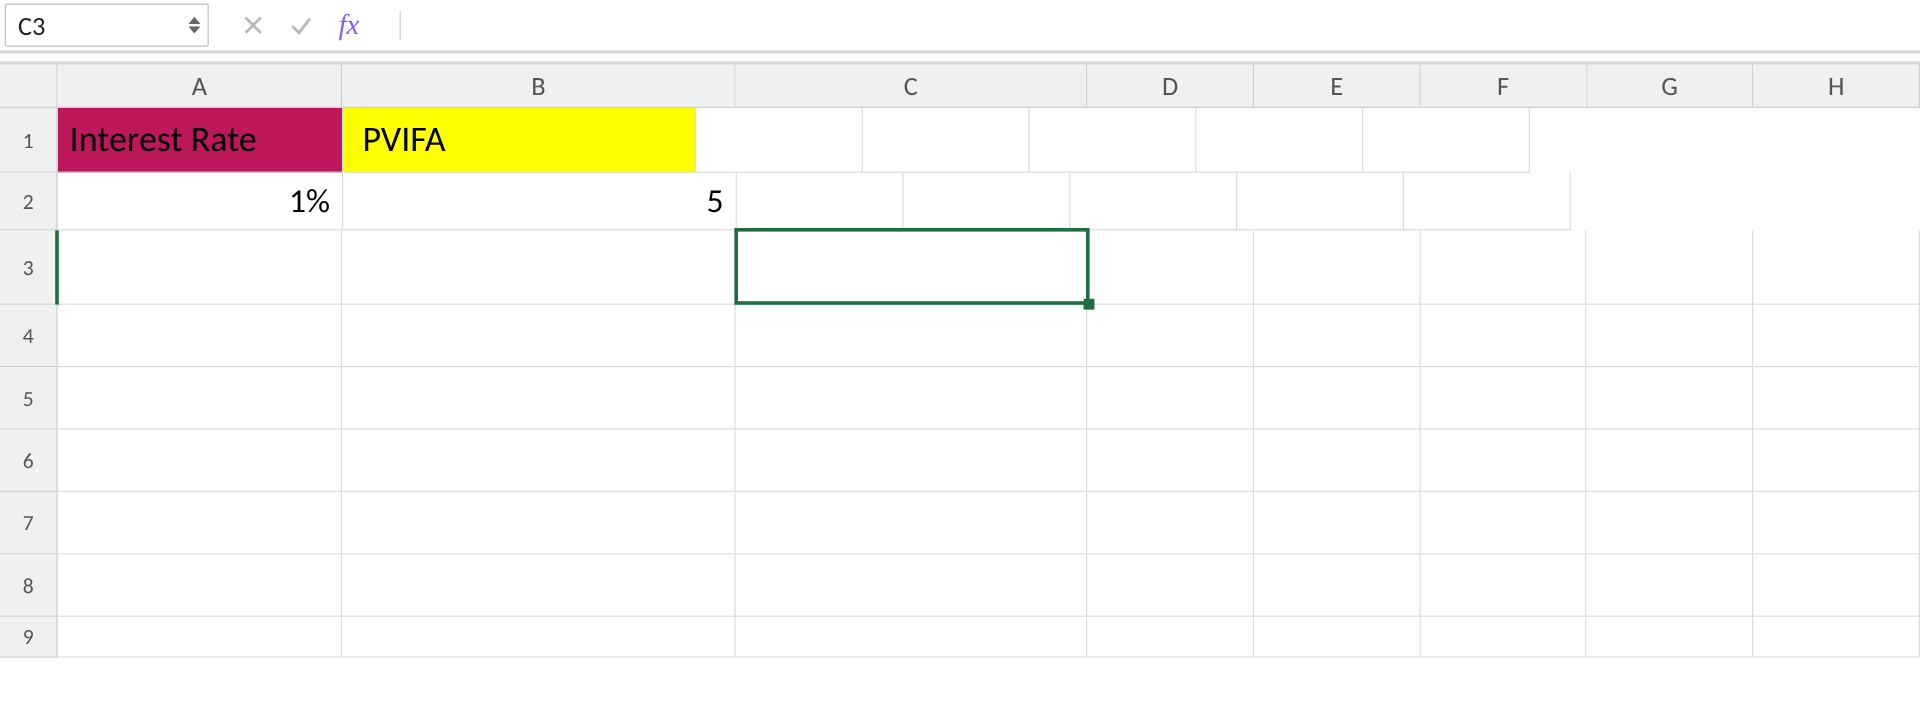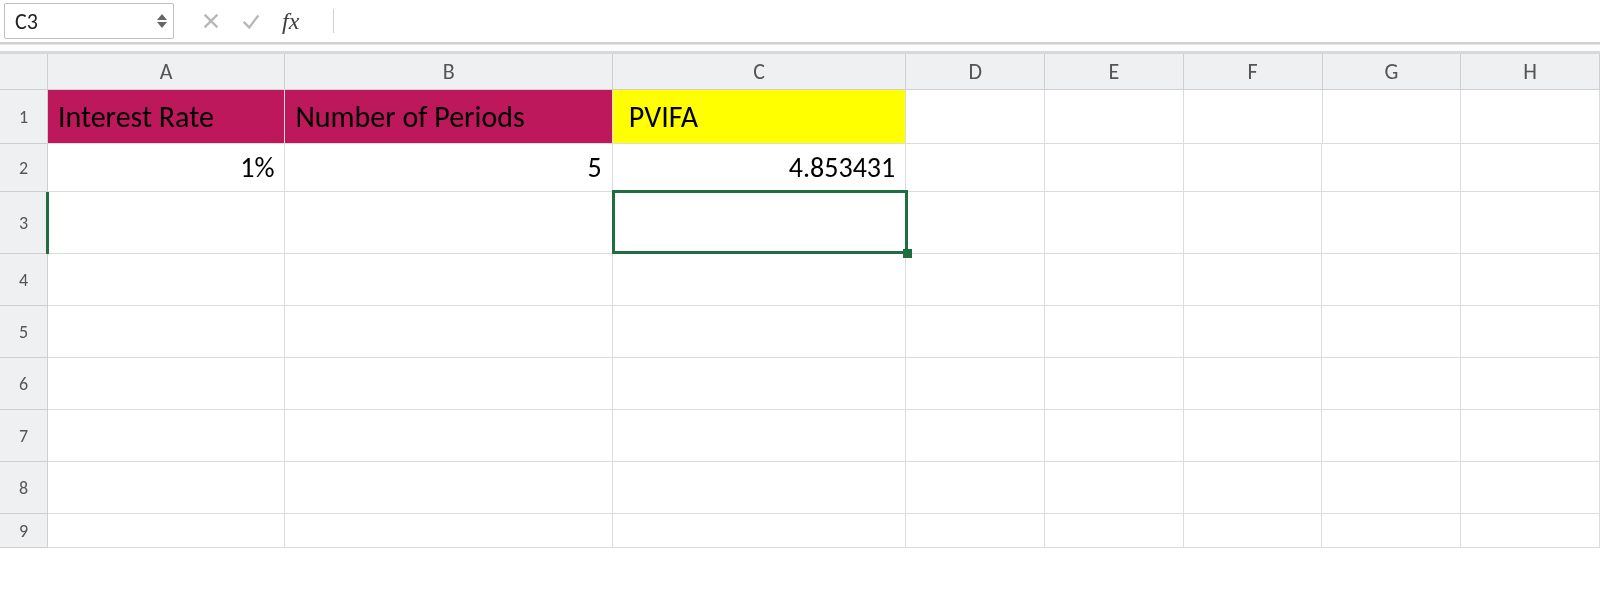--- a/index.html
+++ b/index.html
@@ -42,21 +42,21 @@
     width: 0; height: 0;
     border-left: 5px solid transparent;
     border-right: 5px solid transparent;
   }
   .stepper-tri-up   { border-bottom: 6px solid #666; }
   .stepper-tri-down { border-top: 6px solid #666; }
 
   .fx-controls { display: flex; align-items: center; gap: 14px; padding-left: 18px; }
   .fx-btn { width: 26px; height: 26px; display: flex; align-items: center; justify-content: center; color: #b8b8b8; }
   .fx-btn svg { width: 22px; height: 22px; stroke: currentColor; stroke-width: 2.5; fill: none; }
-  .fx-label { font-style: italic; font-family: "Times New Roman", serif; font-size: 24px; color: #404040; margin-left: 4px; margin-right: 20px;}
+  .fx-label { font-style: italic; font-family: "Times New Roman", serif; font-size: 24px; color: #8b5cf6; margin-left: 4px; margin-right: 20px;}
   .fx-cursor { width: 1px; height: 24px; background: #d0d0d0; }
   .formula-input { flex: 1; height: 36px; font-size: 20px; padding-left: 4px; color: #222; }
 
   .hr-thin { height: 1px; background: #e5e5e5; }
   .hr-gap  { height: 6px;  background: #fcfcfc; }
   .hr-mid  { height: 3px;  background: #d8d8d8; }
 
   
   .grid {
     position: relative;
@@ -170,34 +170,32 @@
     <div class="col-h c-D">D</div>
     <div class="col-h c-E">E</div>
     <div class="col-h c-F">F</div>
     <div class="col-h c-G">G</div>
     <div class="col-h c-H">H</div>
   </div>
 
   <div class="row r-head">
     <div class="row-h">1</div>
     <div class="cell hdr-cell c-A left">Interest Rate</div>
-    <div class="cell hdr-cell c-B left">Number of Periods</div>
     <div class="cell hdr-cell highlight c-C left">PVIFA</div>
     <div class="cell c-D"></div>
     <div class="cell c-E"></div>
     <div class="cell c-F"></div>
     <div class="cell c-G"></div>
     <div class="cell c-H"></div>
   </div>
 
   <div class="row r-data">
     <div class="row-h">2</div>
     <div class="cell c-A right">1%</div>
     <div class="cell c-B right">5</div>
-    <div class="cell c-C right">4.853431</div>
     <div class="cell c-D"></div>
     <div class="cell c-E"></div>
     <div class="cell c-F"></div>
     <div class="cell c-G"></div>
     <div class="cell c-H"></div>
   </div>
 
   <div class="row r-selected">
     <div class="row-h active">3</div>
     <div class="cell c-A"></div>

